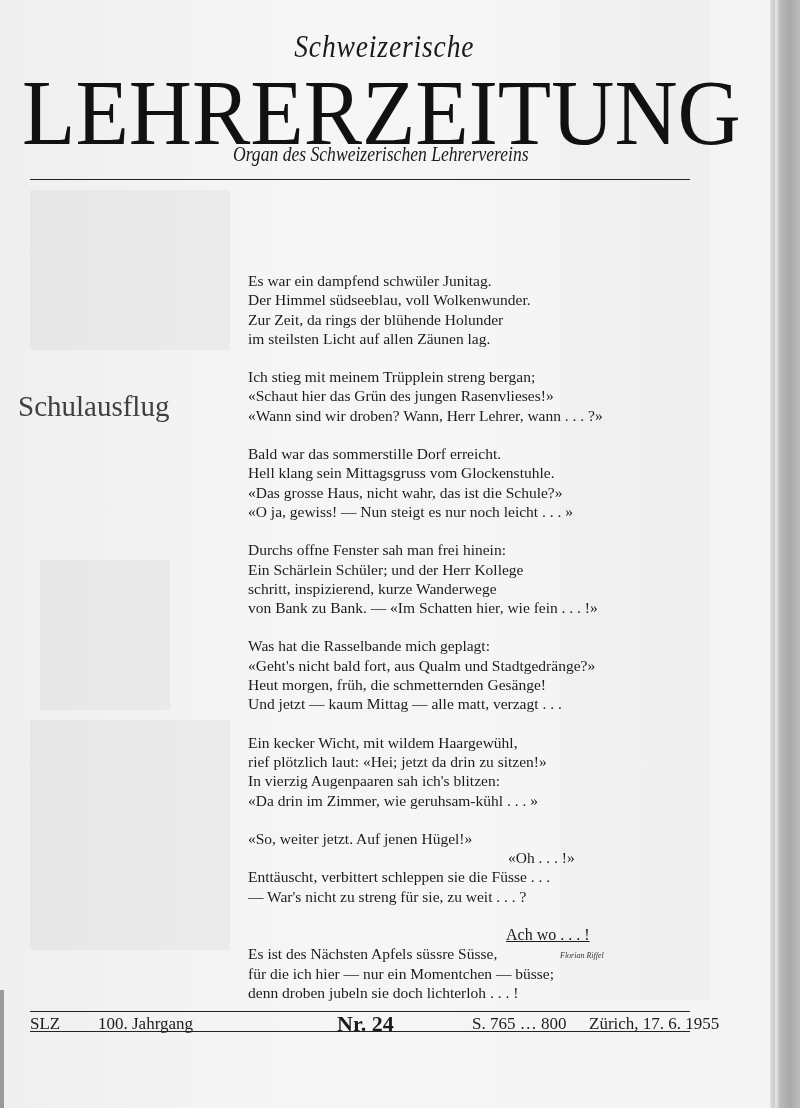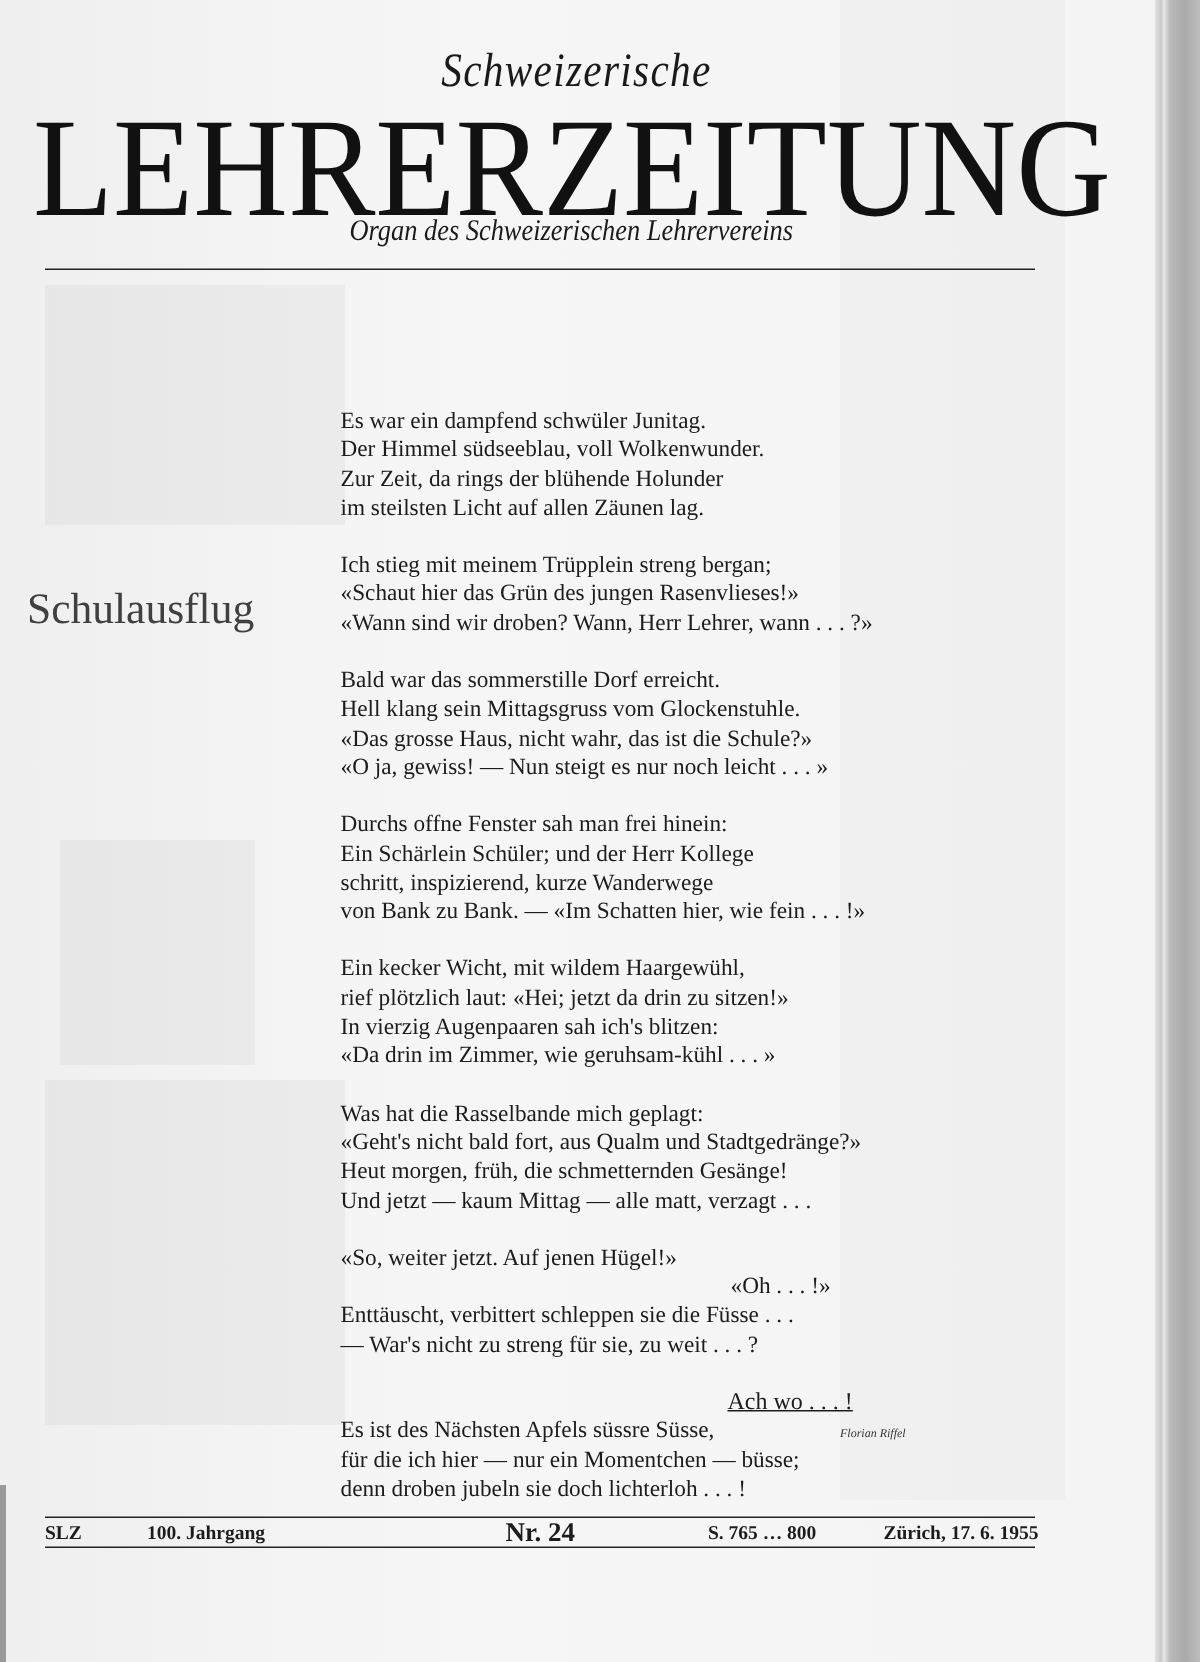--- a/index.html
+++ b/index.html
@@ -39,35 +39,35 @@
     transform: scaleX(0.88); transform-origin: 350px 0;
   }
   .rule-top { position: absolute; left: 30px; top: 179px; width: 660px; height: 1px; background: #222; }
   .section-title {
     position: absolute; left: 18px; top: 390px; font-size: 29px; color: #404040;
   }
   .poem {
     position: absolute; left: 227px; top: 271px; width: 400px;
     font-size: 15.5px; line-height: 19.3px; color: #1c1c1c;
   }
-  .stanza { margin-bottom: 19px; }
+  .stanza { margin-bottom: 19px; margin-left: 21px; }
   .line { white-space: nowrap; }
   .indent-oh { padding-left: 260px; }
   .indent-ach { padding-left: 258px; margin-top: 10px; font-size: 16px; text-decoration: underline; }
   .author {
     position: absolute; left: 560px; top: 951px; font-size: 8px; font-style: italic; color: #333;
   }
   .rule-foot1 { position: absolute; left: 30px; top: 1011px; width: 660px; height: 1px; background: #222; }
   .rule-foot2 { position: absolute; left: 30px; top: 1031px; width: 660px; height: 1px; background: #222; }
   .footer {
-    position: absolute; top: 1014px; height: 16px; font-size: 13px; color: #1c1c1c; white-space: nowrap; font-weight: bold;
+    position: absolute; top: 1014px; height: 16px; font-size: 17px; color: #1c1c1c; white-space: nowrap;
   }
   .f-slz { left: 30px; }
   .f-year { left: 98px; }
-  .f-nr { left: 337px; top: 1011px; font-size: 18px; font-weight: bold; }
+  .f-nr { left: 337px; top: 1011px; font-size: 22px; font-weight: bold; }
   .f-pages { left: 472px; }
   .f-place { left: 589px; }
 </style>
 </head>
 <body>
 
 <div class="page">
 
   <div class="ghost" style="left:30px;top:190px;width:200px;height:160px;"></div>
   <div class="ghost" style="left:40px;top:560px;width:130px;height:150px;"></div>
@@ -102,30 +102,30 @@
     <div class="line">«Das grosse Haus, nicht wahr, das ist die Schule?»</div>
     <div class="line">«O ja, gewiss! — Nun steigt es nur noch leicht . . . »</div>
   </div>
   <div class="stanza">
     <div class="line">Durchs offne Fenster sah man frei hinein:</div>
     <div class="line">Ein Schärlein Schüler; und der Herr Kollege</div>
     <div class="line">schritt, inspizierend, kurze Wanderwege</div>
     <div class="line">von Bank zu Bank. — «Im Schatten hier, wie fein . . . !»</div>
   </div>
   <div class="stanza">
+    <div class="line">Was hat die Rasselbande mich geplagt:</div>
+    <div class="line">«Geht's nicht bald fort, aus Qualm und Stadtgedränge?»</div>
+    <div class="line">Heut morgen, früh, die schmetternden Gesänge!</div>
+    <div class="line">Und jetzt — kaum Mittag — alle matt, verzagt . . .</div>
+  </div>
+  <div class="stanza">
     <div class="line">Ein kecker Wicht, mit wildem Haargewühl,</div>
     <div class="line">rief plötzlich laut: «Hei; jetzt da drin zu sitzen!»</div>
     <div class="line">In vierzig Augenpaaren sah ich's blitzen:</div>
     <div class="line">«Da drin im Zimmer, wie geruhsam-kühl . . . »</div>
-  </div>
-  <div class="stanza">
-    <div class="line">Was hat die Rasselbande mich geplagt:</div>
-    <div class="line">«Geht's nicht bald fort, aus Qualm und Stadtgedränge?»</div>
-    <div class="line">Heut morgen, früh, die schmetternden Gesänge!</div>
-    <div class="line">Und jetzt — kaum Mittag — alle matt, verzagt . . .</div>
   </div>
   <div class="stanza">
     <div class="line">«So, weiter jetzt. Auf jenen Hügel!»</div>
     <div class="line indent-oh">«Oh . . . !»</div>
     <div class="line">Enttäuscht, verbittert schleppen sie die Füsse . . .</div>
     <div class="line">— War's nicht zu streng für sie, zu weit . . . ?</div>
   </div>
   <div class="stanza" style="margin-top:12px;">
     <div class="line indent-ach">Ach wo . . . !</div>
     <div class="line">Es ist des Nächsten Apfels süssre Süsse,</div>

